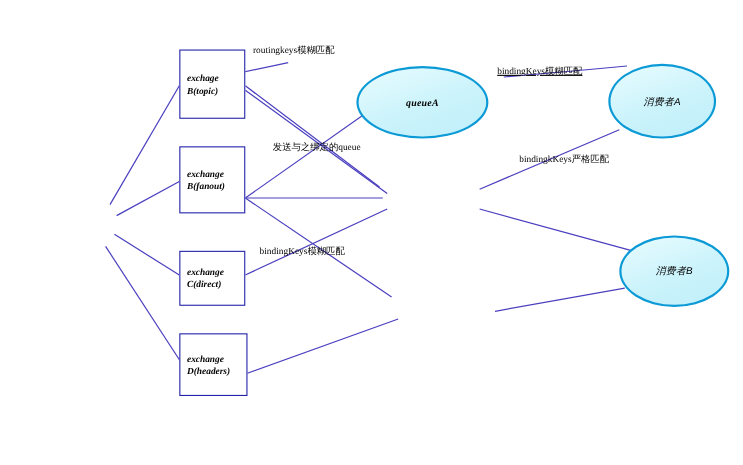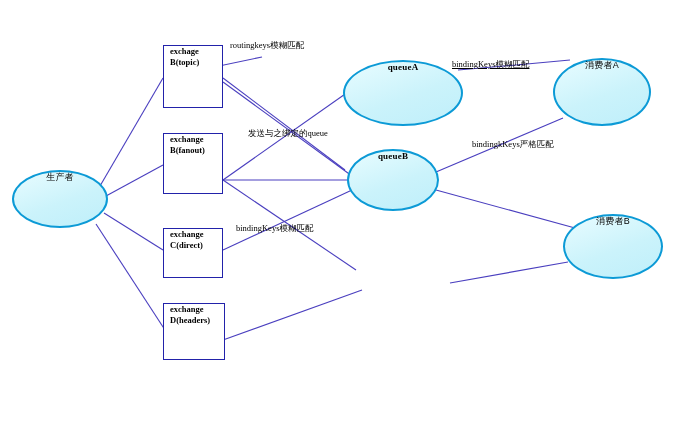--- a/index.html
+++ b/index.html
@@ -22,23 +22,24 @@
     position: absolute;
     left: 0;
     top: 0;
     width: 675px;
     height: 423px;
   }
   .node {
     position: absolute;
     box-sizing: border-box;
     display: flex;
-    align-items: flex-start;
+    align-items: center;
     justify-content: center;
     text-align: center;
+    font-style: italic;
   }
   .ellipse {
     border: 2px solid #0c9ad6;
     border-radius: 50%;
     background: #d2f6fc;
     background-image: linear-gradient(160deg, #e8fcff 0%, #cbf3fb 55%, #bfeffa 100%);
   }
   .ellipse .node-label {
     font-family: "Liberation Sans", "DejaVu Sans", sans-serif;
     font-size: 9px;
@@ -114,23 +115,20 @@
       <line x1="516" y1="65" x2="570" y2="60"></line>
 
       <line x1="436" y1="172" x2="563" y2="118"></line>
 
       <line x1="436" y1="190" x2="575" y2="228"></line>
 
       <line x1="450" y1="283" x2="568" y2="262"></line>
     </g>
   </svg>
 
-  <div class="node ellipse producer" style="left:12px; top:170px; width:96px; height:58px;">
-    <span class="node-label">生产者</span>
-  </div>
 
   <div class="node box" style="left:163px; top:45px; width:60px; height:63px;">
     <span class="node-label">exchage
 B(topic)</span>
   </div>
 
   <div class="node box" style="left:163px; top:133px; width:60px; height:61px;">
     <span class="node-label">exchange
 B(fanout)</span>
   </div>
@@ -138,27 +136,24 @@
   <div class="node box" style="left:163px; top:228px; width:60px; height:50px;">
     <span class="node-label">exchange
 C(direct)</span>
   </div>
 
   <div class="node box" style="left:163px; top:303px; width:62px; height:57px;">
     <span class="node-label">exchange
 D(headers)</span>
   </div>
 
-  <div class="node ellipse queue" style="left:343px; top:60px; width:120px; height:66px;">
+  <div class="node ellipse queue" style="left:324px; top:60px; width:120px; height:66px;">
     <span class="node-label">queueA</span>
   </div>
 
-  <div class="node ellipse queue" style="left:347px; top:149px; width:92px; height:62px;">
-    <span class="node-label">queueB</span>
-  </div>
 
 
   <div class="node ellipse consumer" style="left:563px; top:214px; width:100px; height:65px;">
     <span class="node-label">消费者B</span>
   </div>
 
   <div class="node ellipse consumer" style="left:553px; top:58px; width:98px; height:68px;">
     <span class="node-label">消费者A</span>
   </div>
 

